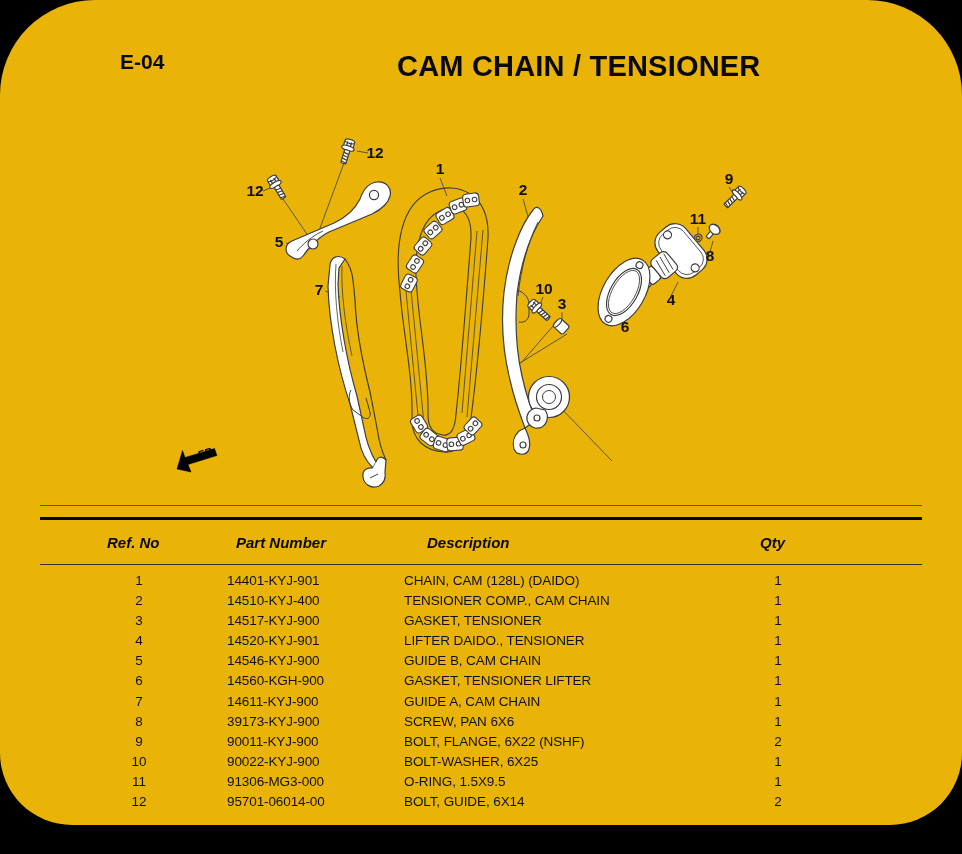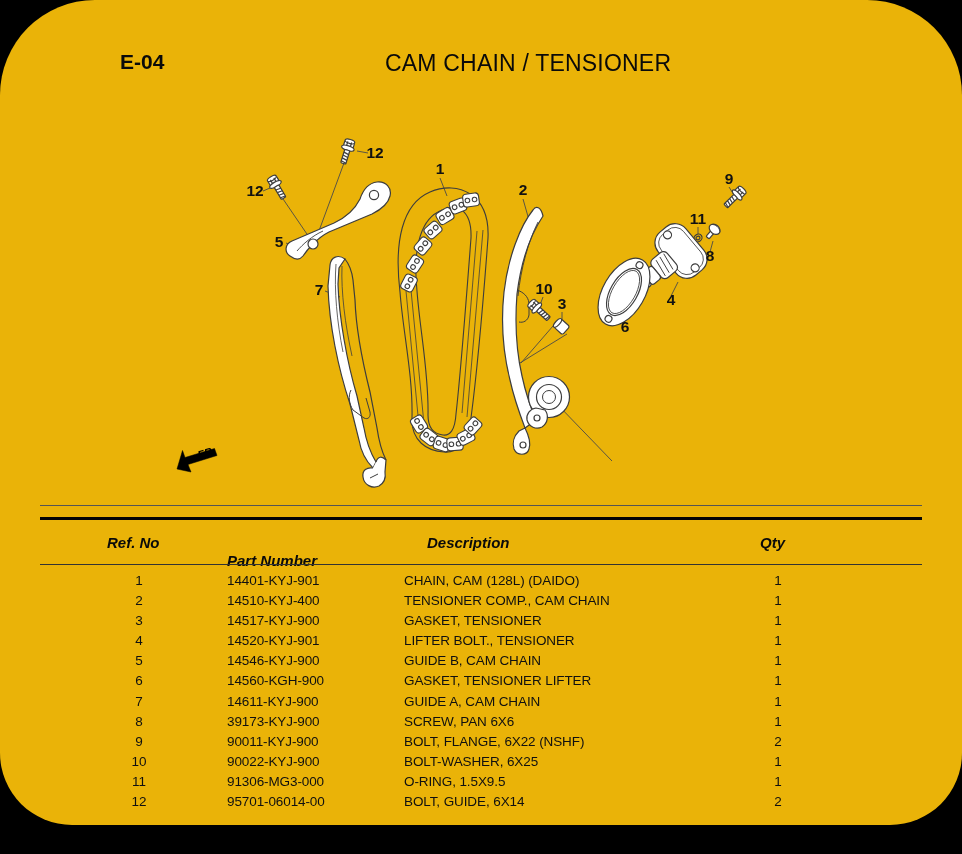--- a/index.html
+++ b/index.html
@@ -1,29 +1,29 @@
 <!DOCTYPE html>
 <html><head>
 <meta charset="utf-8">
 <style>
   html,body{margin:0;padding:0;background:#000;}
   .stage{position:relative;width:962px;height:854px;background:#000;overflow:hidden;
          font-family:"Liberation Sans", sans-serif;}
   .page{position:absolute;left:0;top:0;width:962px;height:825px;background:#eab308;
         border-radius:95px 95px 72px 72px;}
   .hdr-code{position:absolute;left:120px;top:50px;font-size:21px;font-weight:bold;color:#0a0a0a;}
-  .hdr-title{position:absolute;left:385px;top:50px;font-size:23px;font-weight:normal;color:#0a0a0a;
+  .hdr-title{position:absolute;left:397px;top:50px;font-size:29px;font-weight:bold;color:#0a0a0a;
              letter-spacing:0.2px;white-space:nowrap;}
   .diagram-svg{position:absolute;left:0;top:0;width:962px;height:854px;}
   .rule{position:absolute;background:#1c1c1c;}
   .rule-top{left:40px;top:505px;width:882px;height:1px;background:#555;}
   .rule-thick{left:40px;top:517px;width:882px;height:2.5px;background:#050505;}
   .rule-mid{left:40px;top:564px;width:882px;height:1.2px;background:#333;}
   .th{position:absolute;top:534px;font-size:15px;font-weight:bold;color:#0a0a0a;white-space:nowrap;font-style:italic;}
-  .th-ref{left:107px;} .th-part{left:227px;margin-top:18px;} .th-desc{left:403px;margin-left:24px;} .th-qty{left:760px;}
+  .th-ref{left:107px;} .th-part{left:236px;} .th-desc{left:403px;margin-left:24px;} .th-qty{left:760px;}
   .rows{position:absolute;left:0;top:571px;width:962px;}
   .trow{position:relative;height:20.1px;}
   .cell{position:absolute;top:2px;font-size:13.5px;color:#101010;white-space:nowrap;letter-spacing:-0.1px;}
   .c-ref{left:104px;width:70px;text-align:center;}
   .c-part{left:227px;}
   .c-desc{left:404px;}
   .c-qty{left:750px;width:56px;text-align:center;}
   .plbl{font-family:"Liberation Sans", sans-serif;font-size:15.5px;font-weight:bold;fill:#111;}
   .frtxt{font-family:"Liberation Sans", sans-serif;font-size:11px;font-weight:bold;font-style:italic;fill:#000;}
 </style>
@@ -243,21 +243,21 @@
           </div>
           <div class="trow">
             <div class="cell c-ref">3</div>
             <div class="cell c-part">14517-KYJ-900</div>
             <div class="cell c-desc">GASKET, TENSIONER</div>
             <div class="cell c-qty">1</div>
           </div>
           <div class="trow">
             <div class="cell c-ref">4</div>
             <div class="cell c-part">14520-KYJ-901</div>
-            <div class="cell c-desc">LIFTER BOLT., TENSIONER</div>
+            <div class="cell c-desc">LIFTER DAIDO., TENSIONER</div>
             <div class="cell c-qty">1</div>
           </div>
           <div class="trow">
             <div class="cell c-ref">5</div>
             <div class="cell c-part">14546-KYJ-900</div>
             <div class="cell c-desc">GUIDE B, CAM CHAIN</div>
             <div class="cell c-qty">1</div>
           </div>
           <div class="trow">
             <div class="cell c-ref">6</div>

